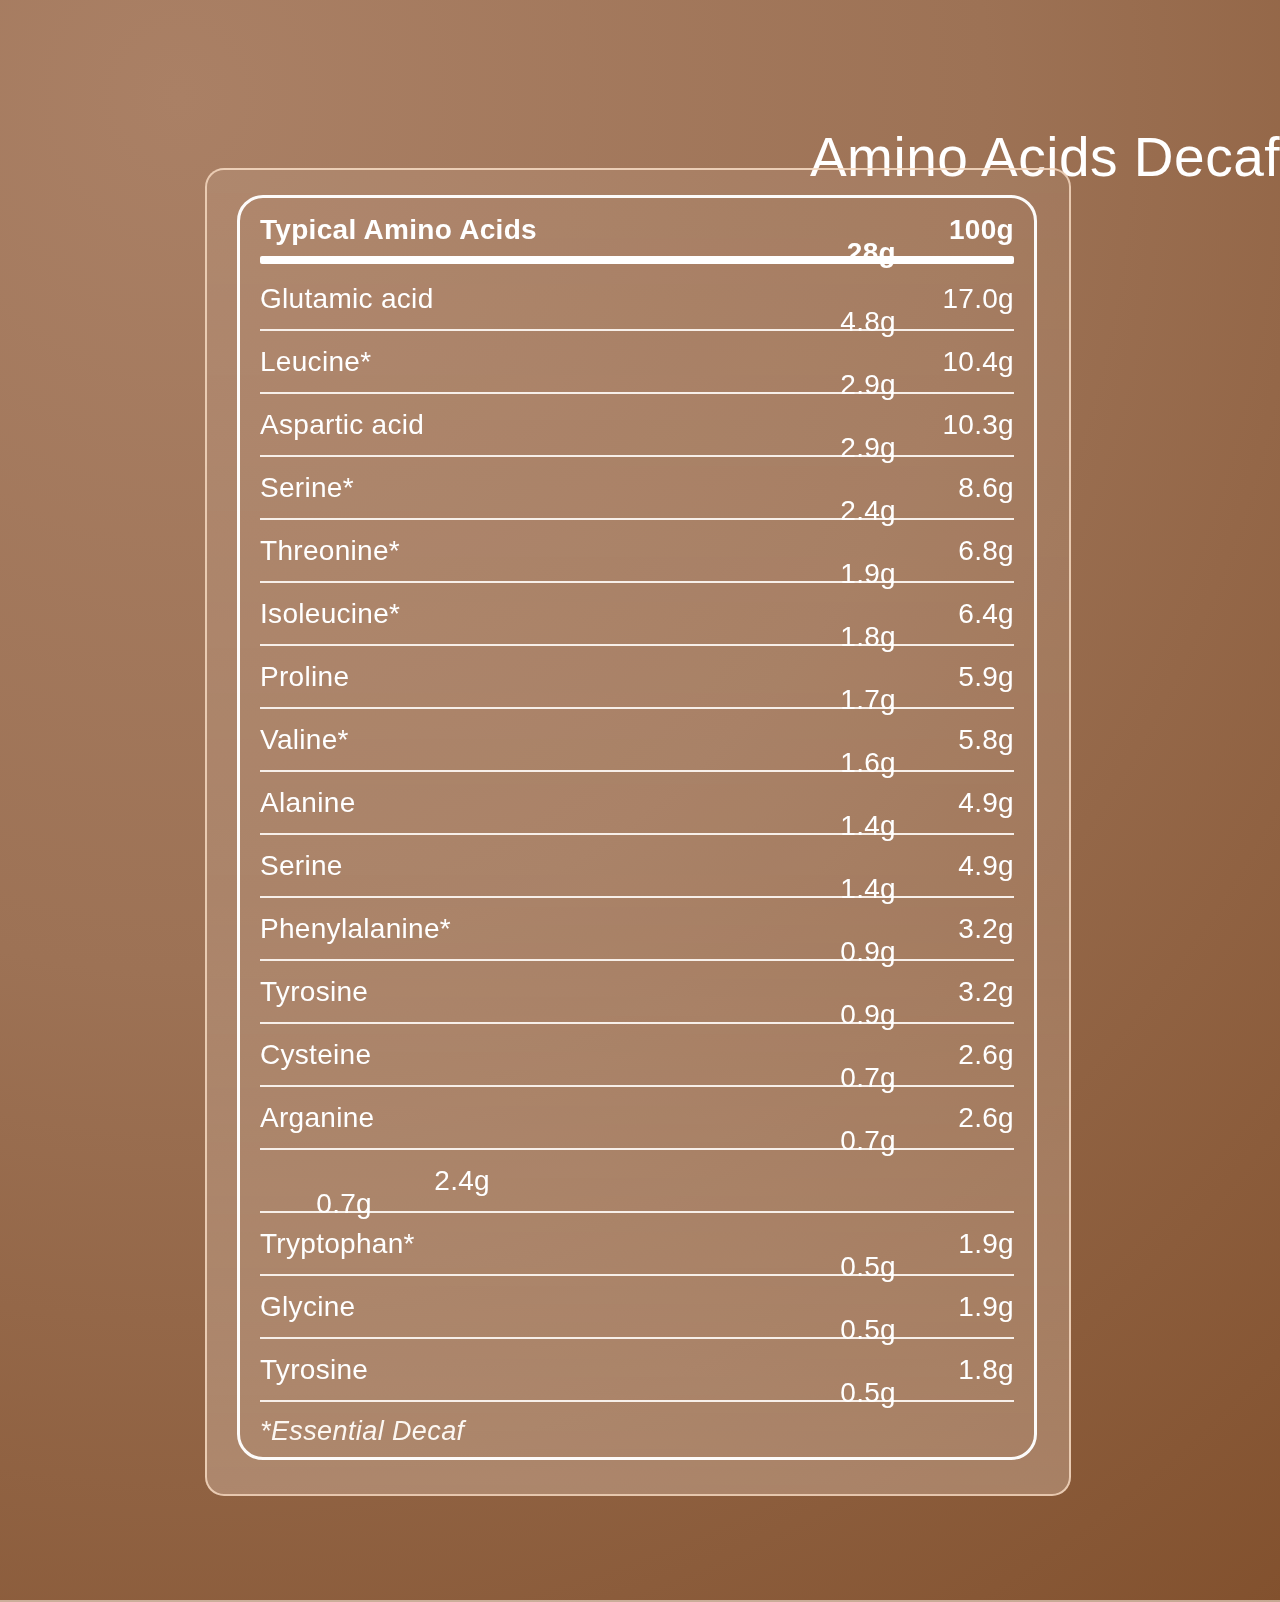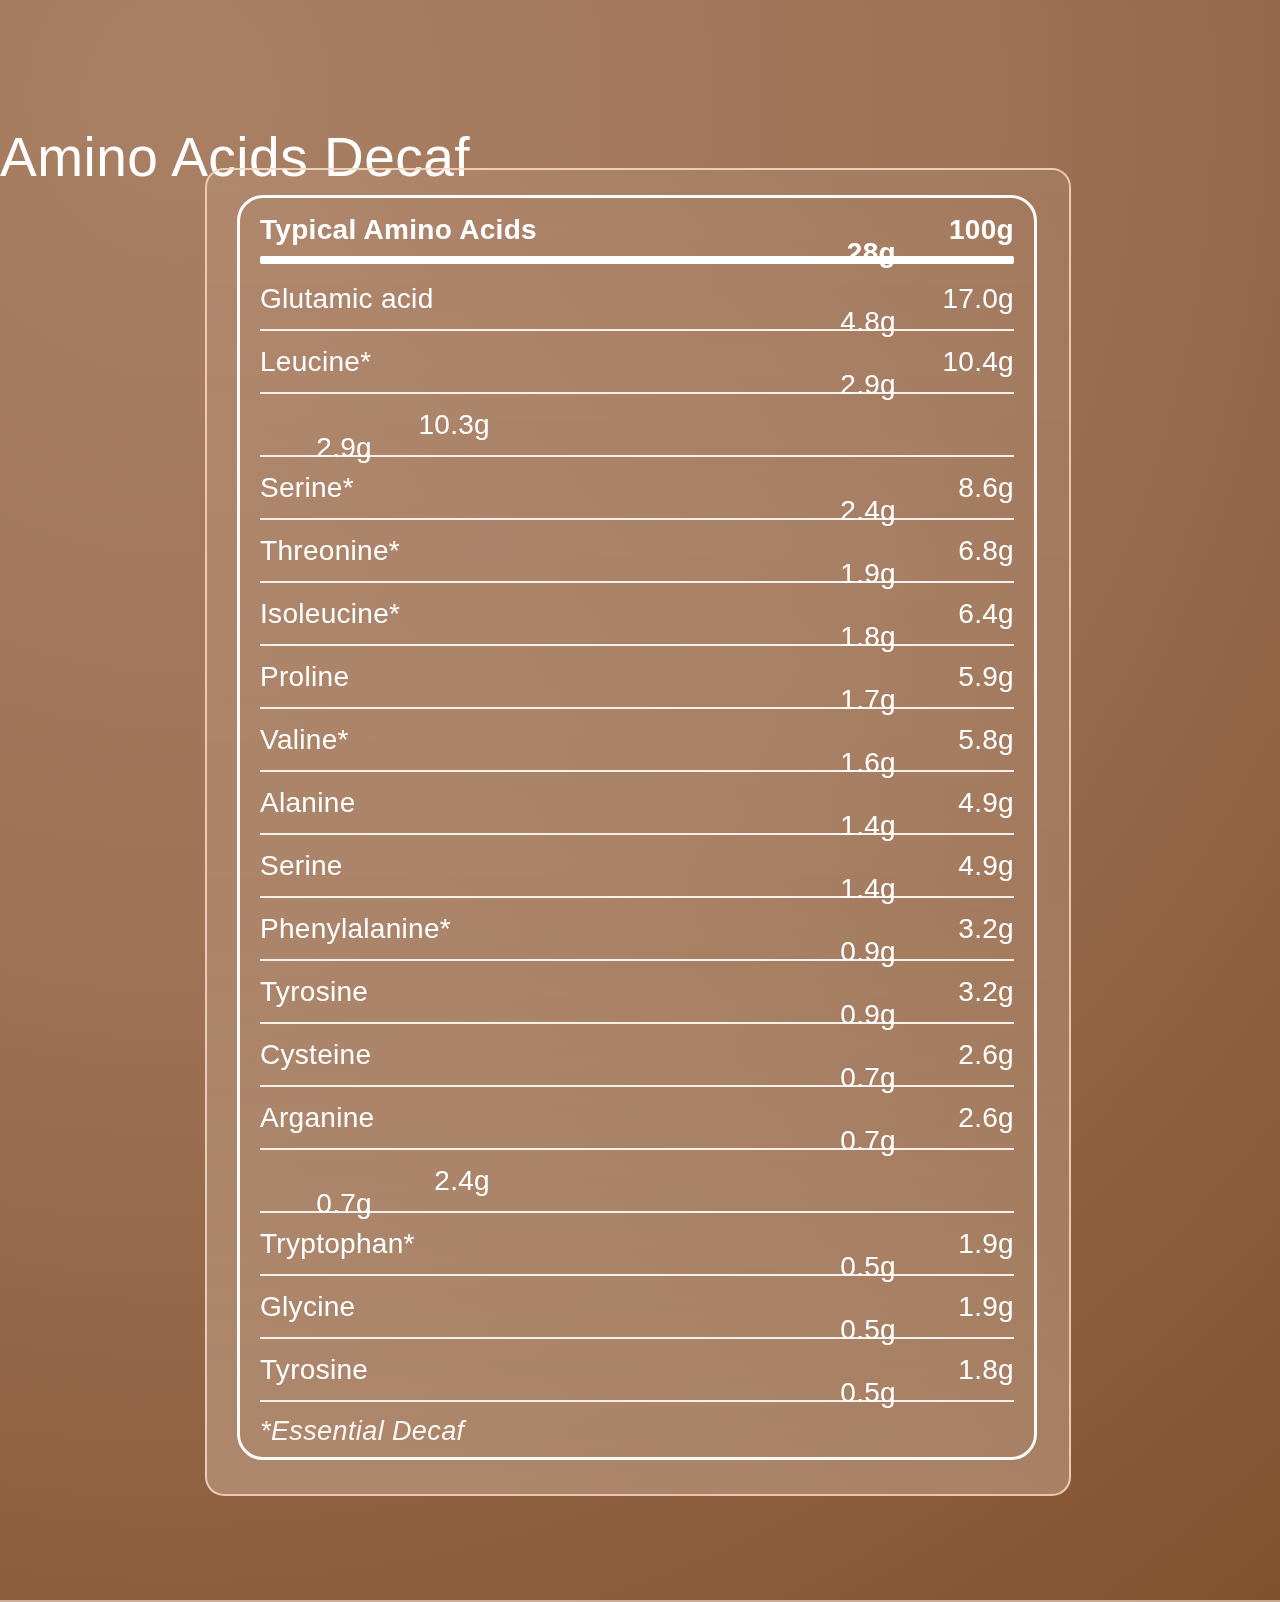--- a/index.html
+++ b/index.html
@@ -23,21 +23,21 @@
     position: absolute;
     left: 0; right: 0; bottom: 0;
     height: 2px;
     background: rgba(255, 240, 232, 0.55);
   }
   .page-title {
     position: absolute;
     top: 88px;
     left: 0;
     right: 0;
-    text-align: left;
+    text-align: right;
     font-size: 55px;
     font-weight: 500;
     letter-spacing: 0.5px;
     color: var(--text, #ffffff);
   }
   .outer-card {
     position: absolute;
     left: 205px;
     top: 168px;
     width: 866px;
@@ -142,20 +142,21 @@
             <span class="cell-name">Glutamic acid</span>
             <span class="cell-v1">4.8g</span>
             <span class="cell-v2">17.0g</span>
           </div>
           <div class="row">
             <span class="cell-name">Leucine*</span>
             <span class="cell-v1">2.9g</span>
             <span class="cell-v2">10.4g</span>
           </div>
           <div class="row">
+            <span class="cell-name">Aspartic acid</span>
             <span class="cell-v1">2.9g</span>
             <span class="cell-v2">10.3g</span>
           </div>
           <div class="row">
             <span class="cell-name">Serine*</span>
             <span class="cell-v1">2.4g</span>
             <span class="cell-v2">8.6g</span>
           </div>
           <div class="row">
             <span class="cell-name">Threonine*</span>

